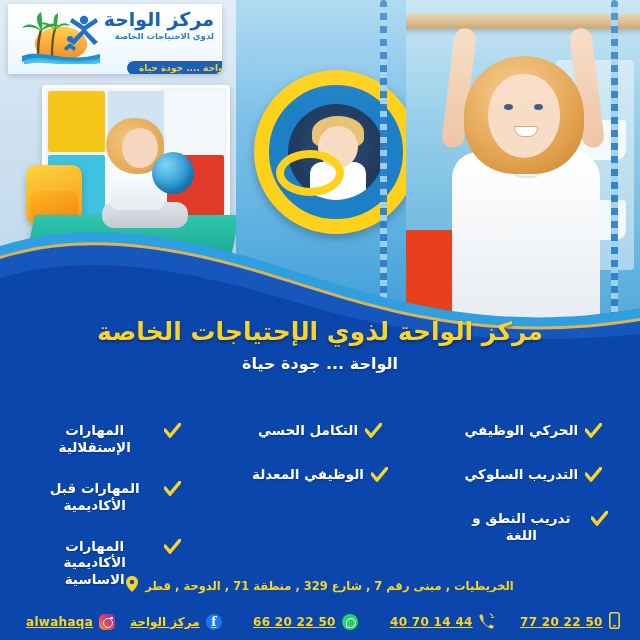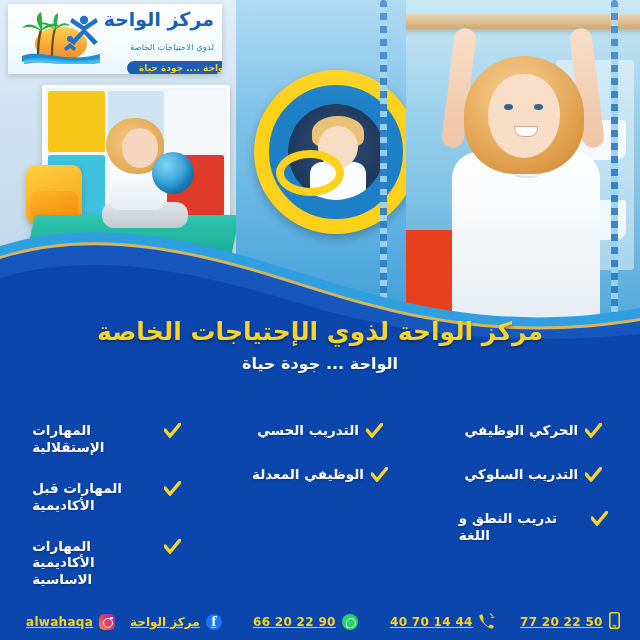--- a/index.html
+++ b/index.html
@@ -75,21 +75,21 @@
   .headline{margin:0;color:#f8d32a;font-size:25px;font-weight:bold;letter-spacing:.2px;
             text-shadow:0 2px 3px rgba(0,0,0,.35);line-height:1.1;}
   .subheadline{margin:8px 0 0;color:#ffffff;font-size:16px;font-weight:bold;text-shadow:0 1px 2px rgba(0,0,0,.3);}
 
   
   .services{position:absolute;left:0;top:410px;width:640px;height:140px;
             display:grid;grid-template-columns:repeat(3,1fr);}
   .col{display:flex;flex-direction:column;justify-content:flex-start;gap:24px;padding-top:12px;}
   .svc{display:flex;align-items:flex-start;justify-content:center;gap:7px;color:#fff;font-size:13.5px;font-weight:bold;
        text-shadow:0 1px 2px rgba(0,0,0,.28);line-height:1.25;}
-  .svc .label{max-width:125px;text-align:left;}
+  .svc .label{max-width:125px;text-align:center;}
   .tick{flex:0 0 auto;margin-top:1px;}
 
   
   .address-row{position:absolute;left:0;top:576px;width:640px;display:flex;align-items:center;justify-content:center;gap:7px;}
   .address-text{color:#f8d32a;font-size:11.5px;font-weight:bold;white-space:nowrap;}
 
   
   .footer{position:absolute;left:0;top:604px;width:608px;height:36px;display:flex;align-items:center;}
   .contact{display:flex;align-items:center;gap:6px;color:#f8d32a;font-size:12px;font-weight:bold;white-space:nowrap;}
   .contact .txt{letter-spacing:.3px;}
@@ -104,21 +104,21 @@
   .wa{width:16px;height:16px;border-radius:50%;background:#25d366;position:relative;}
   .wa:after{content:"";position:absolute;left:4px;top:4px;width:8px;height:8px;border:1.6px solid #fff;border-radius:50% 50% 50% 2px;}
 
   
   .logo{position:absolute;left:8px;top:4px;width:214px;height:70px;
         background:linear-gradient(180deg,#ffffff 0%,#f4fbff 60%,#e9f5fd 100%);
         border-radius:0 0 6px 0;box-shadow:0 2px 6px rgba(0,0,0,.18);overflow:hidden;}
   .logo-mark{position:absolute;left:10px;top:6px;width:86px;height:54px;}
   .logo-text{position:absolute;right:8px;top:6px;text-align:right;}
   .logo-title{color:#1b5fb8;font-size:19px;font-weight:bold;line-height:1;}
-  .logo-sub{color:#2f7ec6;font-size:8.5px;font-weight:normal;margin-top:13px;}
+  .logo-sub{color:#2f7ec6;font-size:8.5px;font-weight:bold;margin-top:2px;}
   .tagline{position:absolute;left:118px;top:56px;background:#1b5fb8;color:#ffd21a;font-size:9px;font-weight:bold;
            padding:2px 12px;border-radius:10px;border:1px solid #ffffff;white-space:nowrap;}
 </style>
 </head>
 <body>
 
 <div id="poster">
 
   <div class="photo-band">
 
@@ -220,21 +220,21 @@
       </div>
     </div>
 
     <div class="col">
       <div class="svc">
         <span class="tick">
           <svg width="17" height="15" viewBox="0 0 17 15">
               <path d="M1 7 L6 13 L16 1" stroke="#f8d32a" stroke-width="3.4" fill="none" stroke-linecap="round"></path>
             </svg>
         </span>
-        <span class="label">التدريب الحسي</span>
+        <span class="label">التكامل الحسي</span>
       </div>
       <div class="svc">
         <span class="tick">
           <svg width="17" height="15" viewBox="0 0 17 15">
               <path d="M1 7 L6 13 L16 1" stroke="#f8d32a" stroke-width="3.4" fill="none" stroke-linecap="round"></path>
             </svg>
         </span>
         <span class="label">الوظيفي المعدلة</span>
       </div>
     </div>
@@ -260,36 +260,45 @@
         <span class="tick">
           <svg width="17" height="15" viewBox="0 0 17 15">
               <path d="M1 7 L6 13 L16 1" stroke="#f8d32a" stroke-width="3.4" fill="none" stroke-linecap="round"></path>
             </svg>
         </span>
         <span class="label">المهارات الأكاديمية الاساسية</span>
       </div>
     </div>
   </div>
 
+  <div class="address-row">
+    <span class="address-text">الخريطيات , مبنى رقم 7 , شارع 329 , منطقة 71 , الدوحة , قطر</span>
+    <span>
+      <svg width="12" height="16" viewBox="0 0 12 16">
+          <path d="M6 0 C2.7 0 0 2.7 0 6 C0 10.5 6 16 6 16 C6 16 12 10.5 12 6 C12 2.7 9.3 0 6 0 Z" fill="#f8d32a"></path>
+          <circle cx="6" cy="6" r="2.3" fill="#0b46ad"></circle>
+        </svg>
+    </span>
+  </div>
 
   <div class="footer">
 
     <a class="contact c1" href="#">
       <span class="ig"></span>
       <span class="txt">alwahaqa</span>
     </a>
 
     <a class="contact c2" href="#">
       <span class="fb">f</span>
       <span class="txt">مركز الواحة</span>
     </a>
 
     <a class="contact c3" href="#">
       <span class="wa"></span>
-      <span class="txt">90 22 20 66</span>
+      <span class="txt">50 22 20 66</span>
     </a>
 
     <a class="contact c4" href="#">
       <span>
         <svg width="16" height="16" viewBox="0 0 16 16">
             <path d="M4.4 8.6 C5.8 11 7 12.2 9.4 13.6 L11.4 11.6 L15 13 L13.6 15.6 C9 16 0 7 0.4 2.4 L3 1 L4.4 4.6 Z" fill="#f8d32a"></path>
             <path d="M11.5 1 L13.2 2.4 M12.6 4.4 L14.8 4.0" stroke="#f8d32a" stroke-width="1.2" fill="none" stroke-linecap="round"></path>
           </svg>
       </span>
       <span class="txt">44 14 70 40</span>

